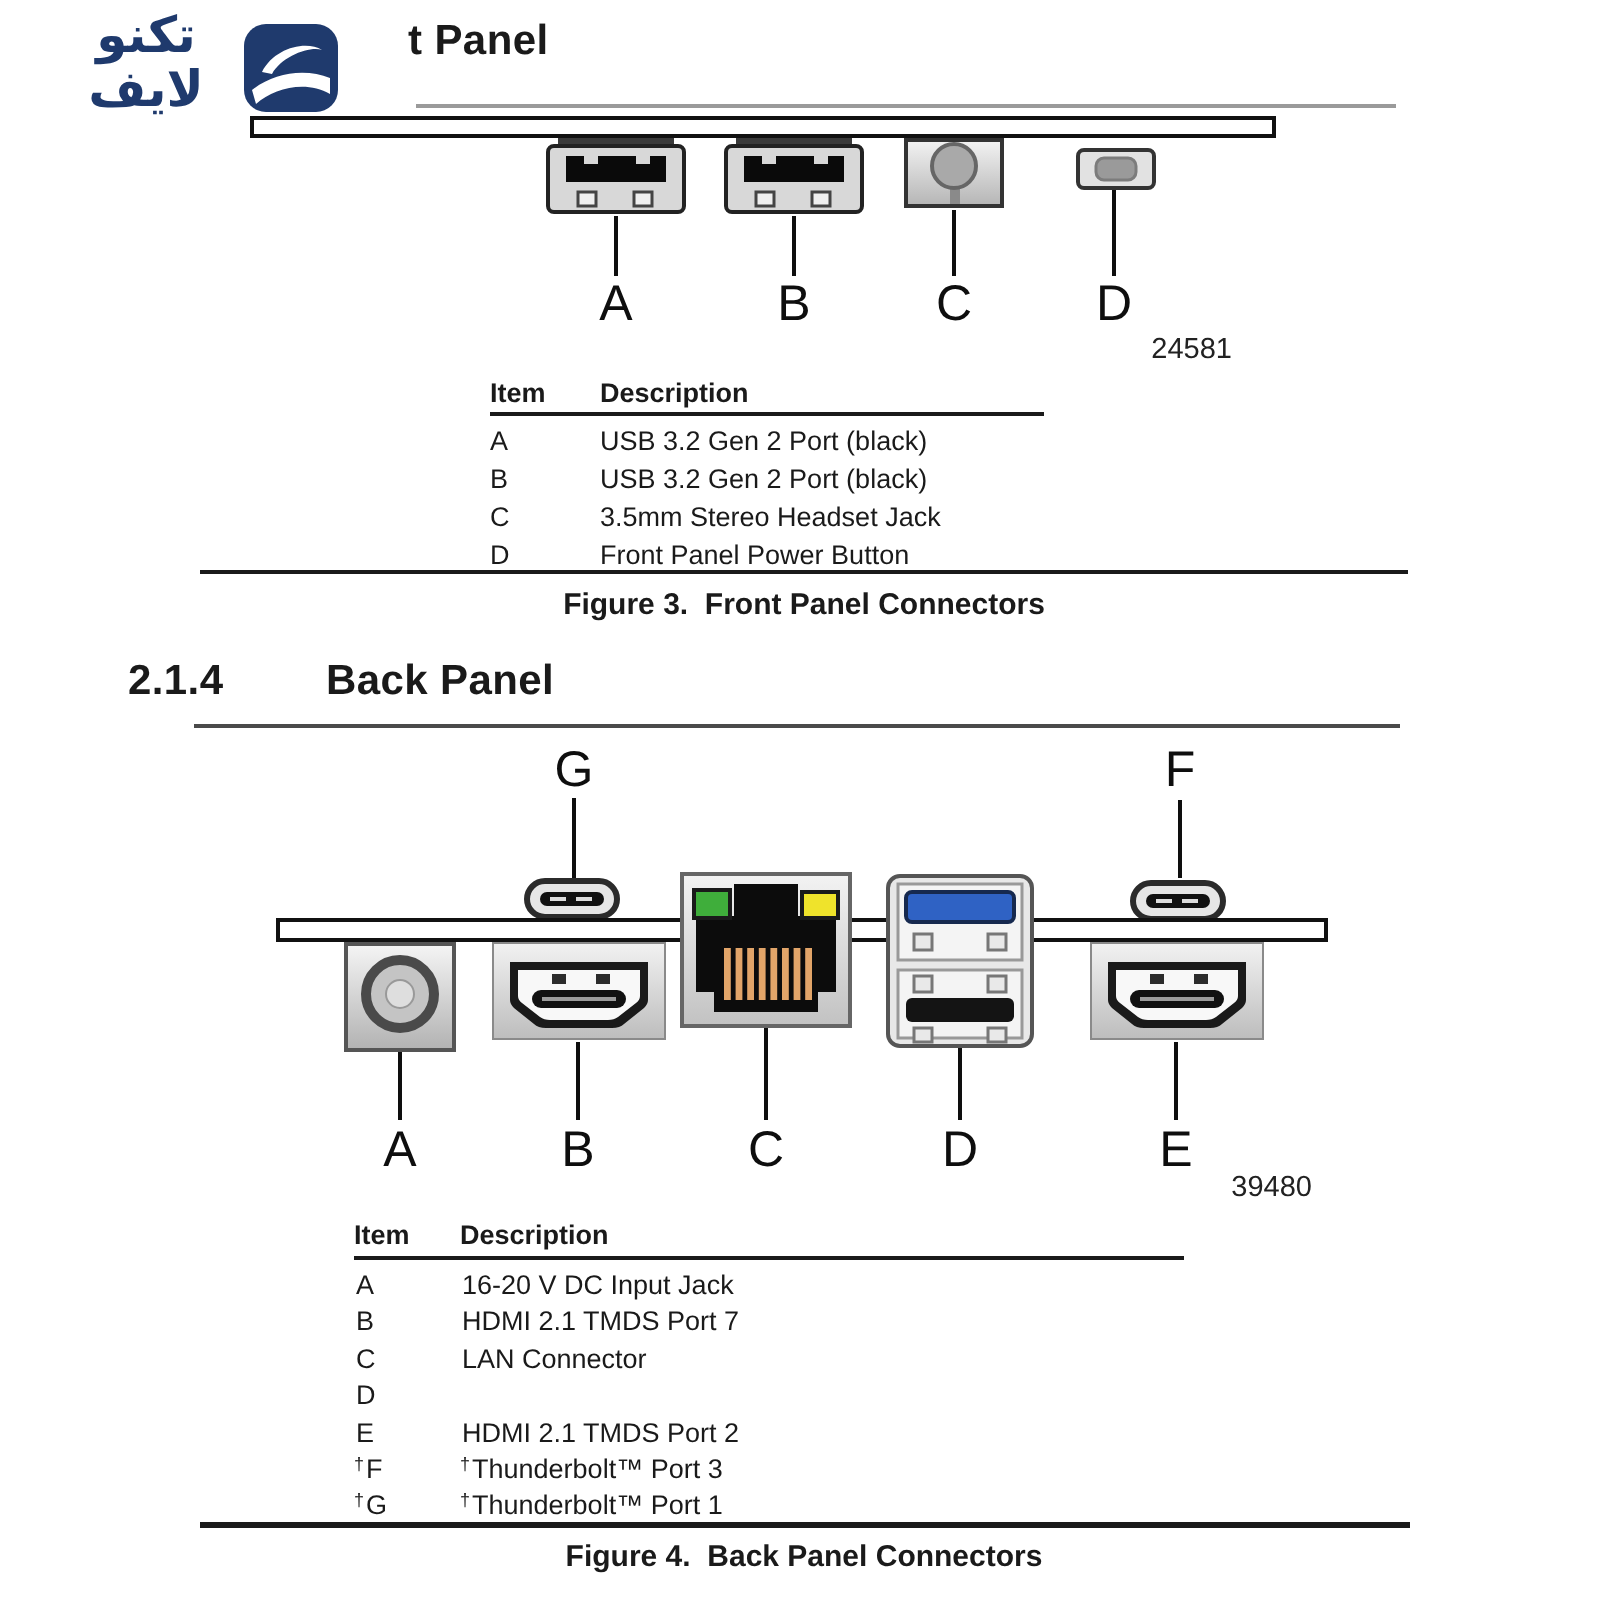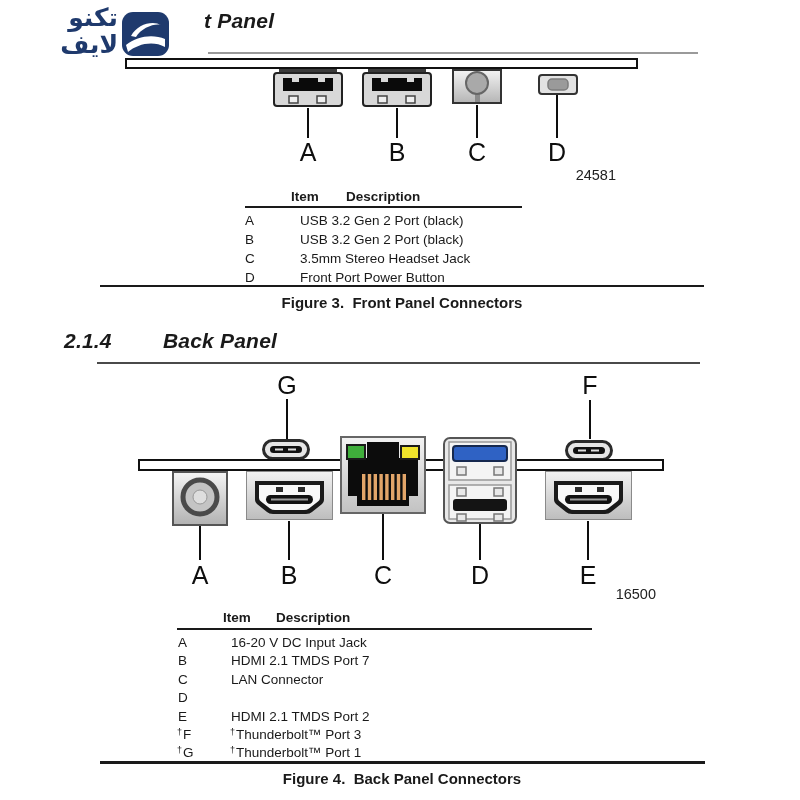--- a/index.html
+++ b/index.html
@@ -2,37 +2,37 @@
 <html><head>
 <meta charset="utf-8">
 <style>
   html,body{margin:0;padding:0;}
   body{
     width:800px;height:800px;background:#ffffff;position:relative;
     font-family:"Liberation Sans",sans-serif;color:#1a1a1a;overflow:hidden;
   }
   .abs{position:absolute;}
   .rule{position:absolute;background:#1a1a1a;}
-  .heading{position:absolute;font-weight:bold;font-size:21px;letter-spacing:0.2px;font-style:italic;}
+  .heading{position:absolute;font-weight:bold;font-size:21px;letter-spacing:0.2px;}
   .letter{position:absolute;font-size:25px;color:#0e0e0e;transform:translateX(-50%);}
   .leader{position:absolute;width:2px;background:#0e0e0e;}
   .fig-num{position:absolute;font-size:14.5px;text-align:right;color:#222;}
   .caption{position:absolute;left:100px;width:604px;text-align:center;font-weight:bold;font-size:15px;}
-  .tbl-hdr{position:absolute;display:flex;font-weight:bold;font-size:13.5px;margin-left:46px;}
+  .tbl-hdr{position:absolute;display:flex;font-weight:bold;font-size:13.5px;}
   .trows{position:absolute;font-size:13.5px;}
   .trow{display:flex;align-items:flex-start;}
   .front-rows .trow{height:19px;}
   .back-rows .trow{height:18.4px;}
   .item-col{flex:none;}
   .front-rows .item-col,.front-hdr .item-col{width:55px;}
   .back-rows .item-col,.back-hdr .item-col{width:53px;}
   .sup{font-size:9px;position:relative;top:-4px;margin-right:1px;}
   .panel-bar{position:absolute;background:#ffffff;border:2px solid #111;}
   .logo-text{
-    position:absolute;left:28px;top:4px;width:90px;text-align:right;
+    position:absolute;left:28px;top:4px;width:90px;text-align:center;
     font-family:"DejaVu Sans",sans-serif;font-weight:bold;
     font-size:25px;line-height:27px;color:#1f3a6d;direction:rtl;
   }
 </style>
 </head>
 <body>
 
 <div class="abs" style="left:0;top:0;width:210px;height:70px;">
   <div class="logo-text">
     <div>تكنو</div>
@@ -113,21 +113,21 @@
   <div class="trow">
     <span class="item-col">B</span>
     <span>USB 3.2 Gen 2 Port (black)</span>
   </div>
   <div class="trow">
     <span class="item-col">C</span>
     <span>3.5mm Stereo Headset Jack</span>
   </div>
   <div class="trow">
     <span class="item-col">D</span>
-    <span>Front Port Power Button</span>
+    <span>Front Panel Power Button</span>
   </div>
 </div>
 
 <div class="rule" style="left:100px;top:285px;width:604px;height:2px;"></div>
 <div class="caption" style="top:294px;">Figure 3.&nbsp; Front Panel Connectors</div>
 
 <div class="heading" style="left:64px;top:329px;">2.1.4</div>
 <div class="heading" style="left:163px;top:329px;">Back Panel</div>
 <div class="rule" style="left:97px;top:362px;width:603px;height:2px;background:#4a4a4a;"></div>
 
@@ -238,21 +238,21 @@
 <div class="leader" style="left:382px;top:514px;height:46px;"></div>
 <div class="leader" style="left:479px;top:524px;height:36px;"></div>
 <div class="leader" style="left:587px;top:521px;height:39px;"></div>
 
 <div class="letter" style="left:200px;top:561px;">A</div>
 <div class="letter" style="left:289px;top:561px;">B</div>
 <div class="letter" style="left:383px;top:561px;">C</div>
 <div class="letter" style="left:480px;top:561px;">D</div>
 <div class="letter" style="left:588px;top:561px;">E</div>
 
-<div class="fig-num" style="left:596px;top:586px;width:60px;">16500</div>
+<div class="fig-num" style="left:596px;top:586px;width:60px;">39480</div>
 
 <div class="tbl-hdr back-hdr" style="left:177px;top:610px;">
   <span class="item-col">Item</span>
   <span>Description</span>
 </div>
 <div class="rule" style="left:177px;top:628px;width:415px;height:2px;"></div>
 
 <div class="trows back-rows" style="left:177px;top:635px;">
   <div class="trow">
     <span class="item-col"><span class="sup"></span><span>A</span></span>

